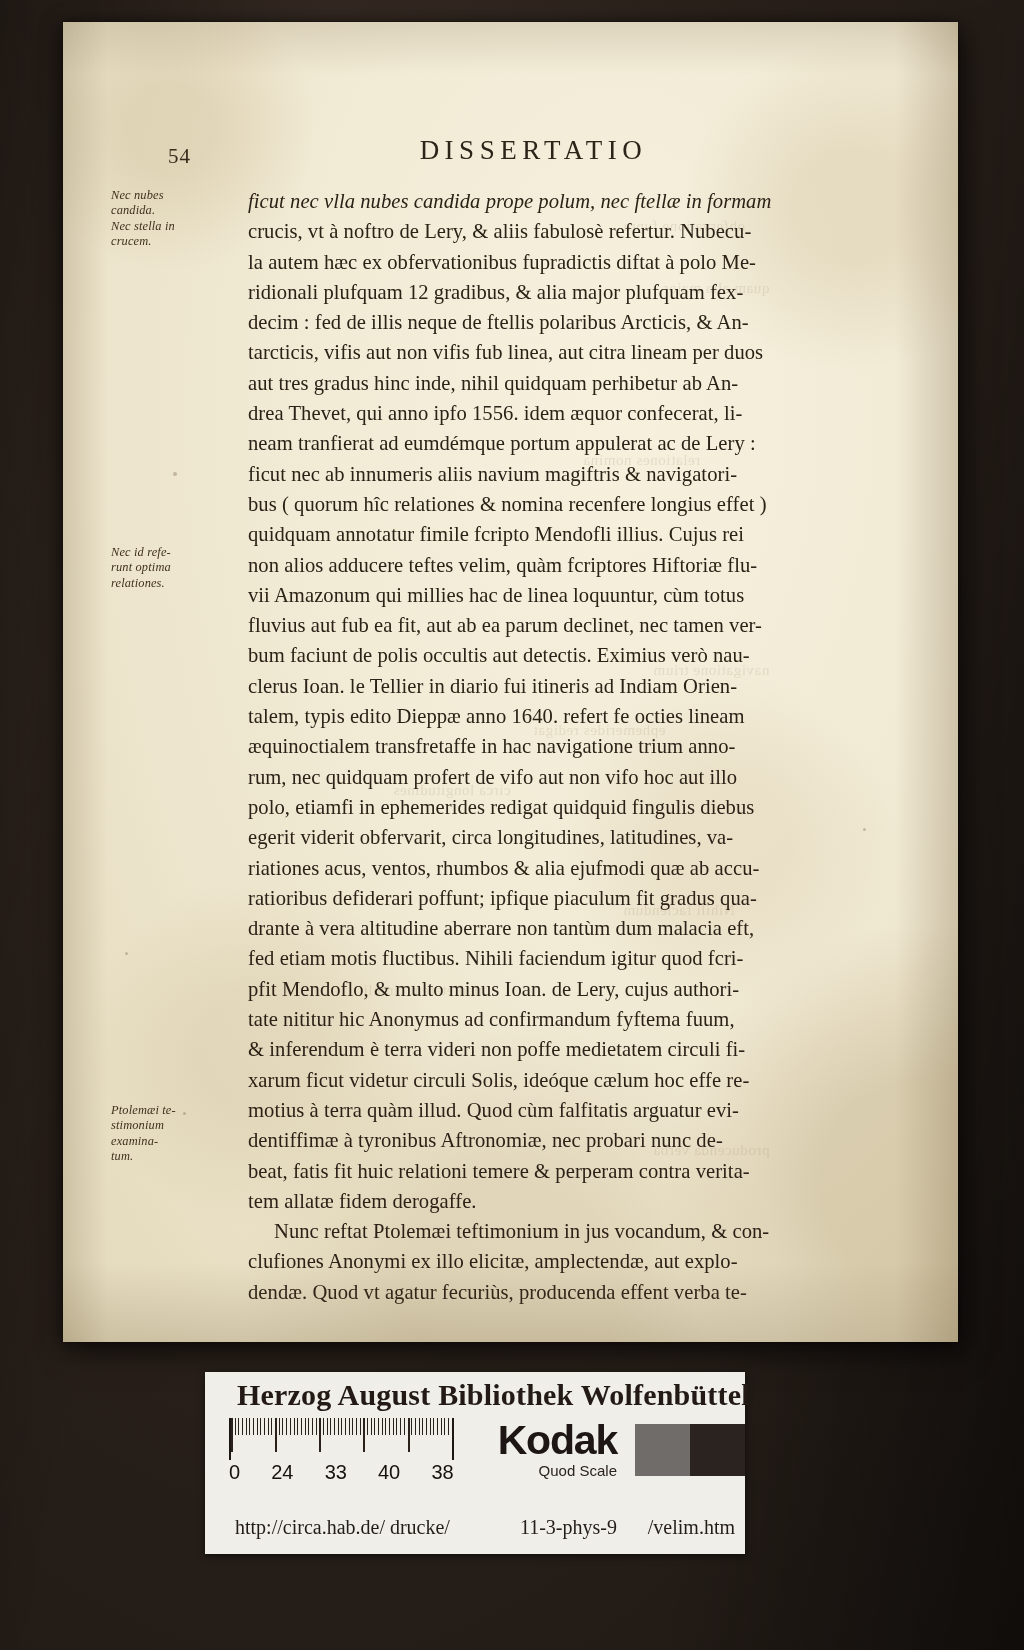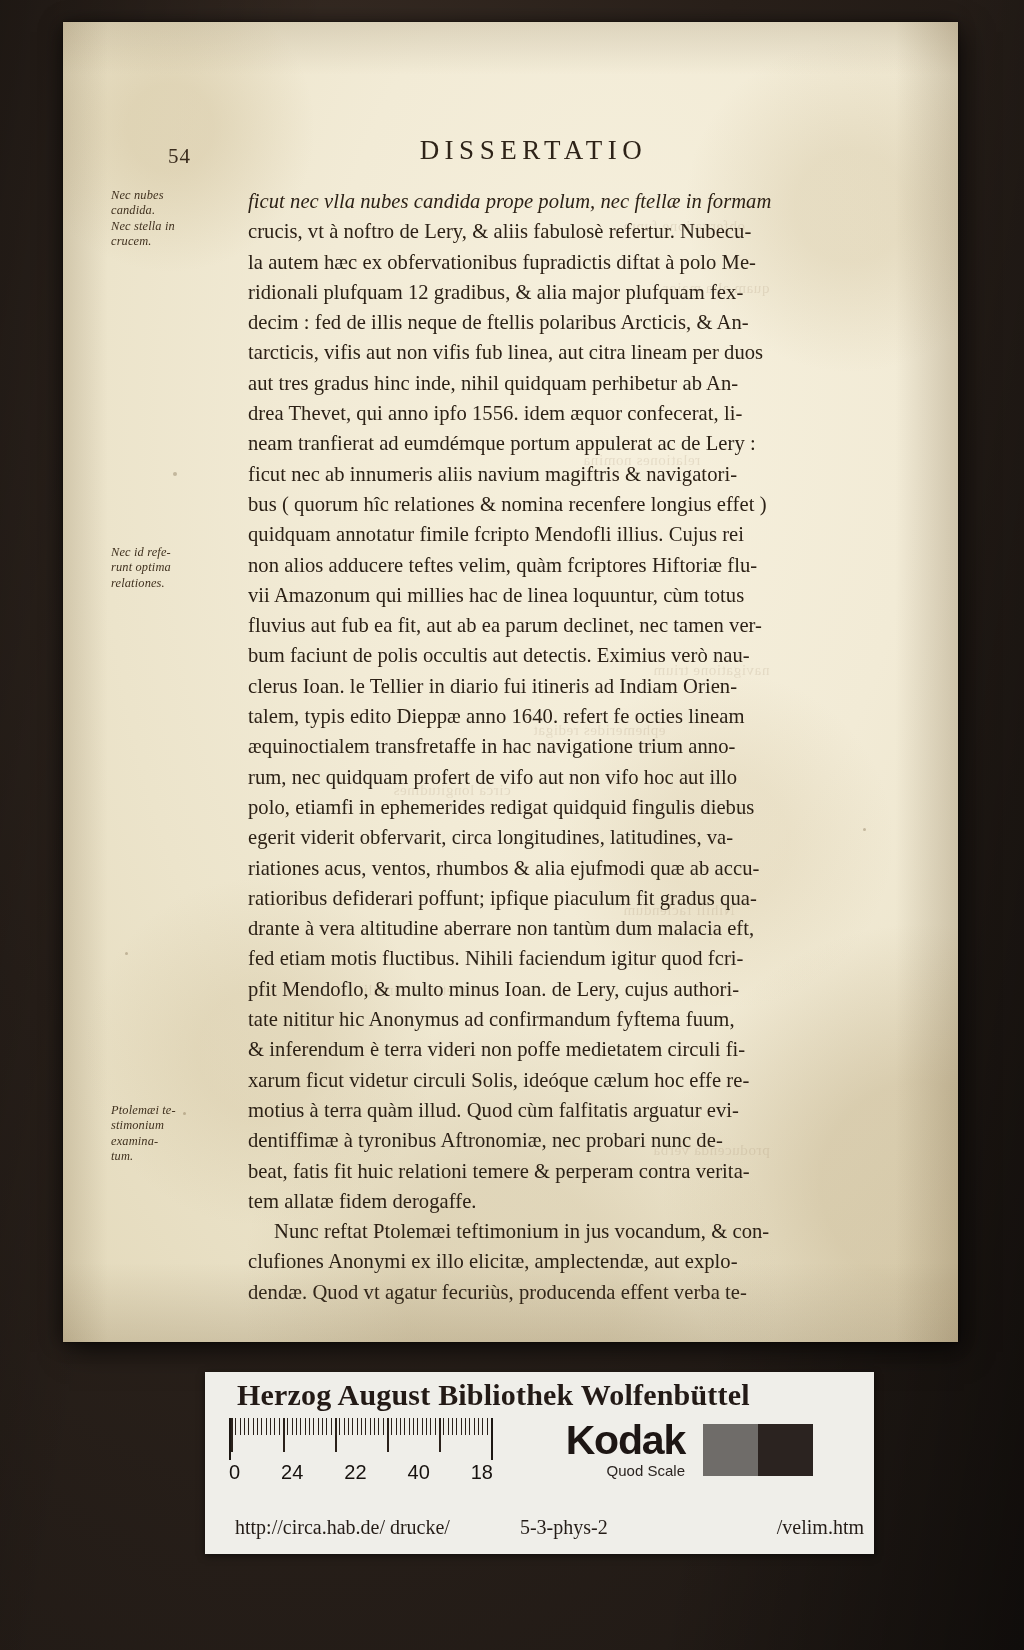--- a/index.html
+++ b/index.html
@@ -107,21 +107,21 @@
     letter-spacing:.15px;
   }
 
   
   .speck{ position:absolute; background:rgba(108,88,56,.33); border-radius:50%; }
 
   
   #card{
     position:absolute;
     left:205px; top:1372px;
-    width:669px; height:182px;
+    width:540px; height:182px;
     background:#efeee9;
     box-shadow:0 2px 7px rgba(0,0,0,.55);
   }
   #card .titlebar{
     height:46px;
     display:flex; align-items:center;
     padding-left:32px;
     font-family:"Liberation Serif", serif;
     font-weight:bold;
     font-size:30px;
@@ -337,35 +337,35 @@
           <i style="left: 91.6667%;"></i>
           <i style="left: 93.3333%;"></i>
           <i style="left: 95%;"></i>
           <i style="left: 96.6667%;"></i>
           <i style="left: 98.3333%;"></i>
           <i class="major" style="left: 100%;"></i>
         </div>
       <div class="nums">
         <span>0</span>
         <span>24</span>
-        <span>22</span>
+        <span>33</span>
         <span>40</span>
-        <span>18</span>
+        <span>38</span>
       </div>
     </div>
 
     <div class="kodak">
       <div class="wm">Kodak</div>
       <div class="sub">Quod Scale</div>
     </div>
 
     <div class="patches">
       <span id="patch0" style="background: rgb(111, 108, 105);"></span>
       <span id="patch1" style="background: rgb(43, 35, 32);"></span>
     </div>
   </div>
 
   <div class="botrow">
     <span class="u">http://circa.hab.de/ drucke/</span>
-    <span class="s">5-3-phys-2</span>
+    <span class="s">11-3-phys-9</span>
     <span class="e">/velim.htm</span>
   </div>
 </div>
 
 </body></html>

